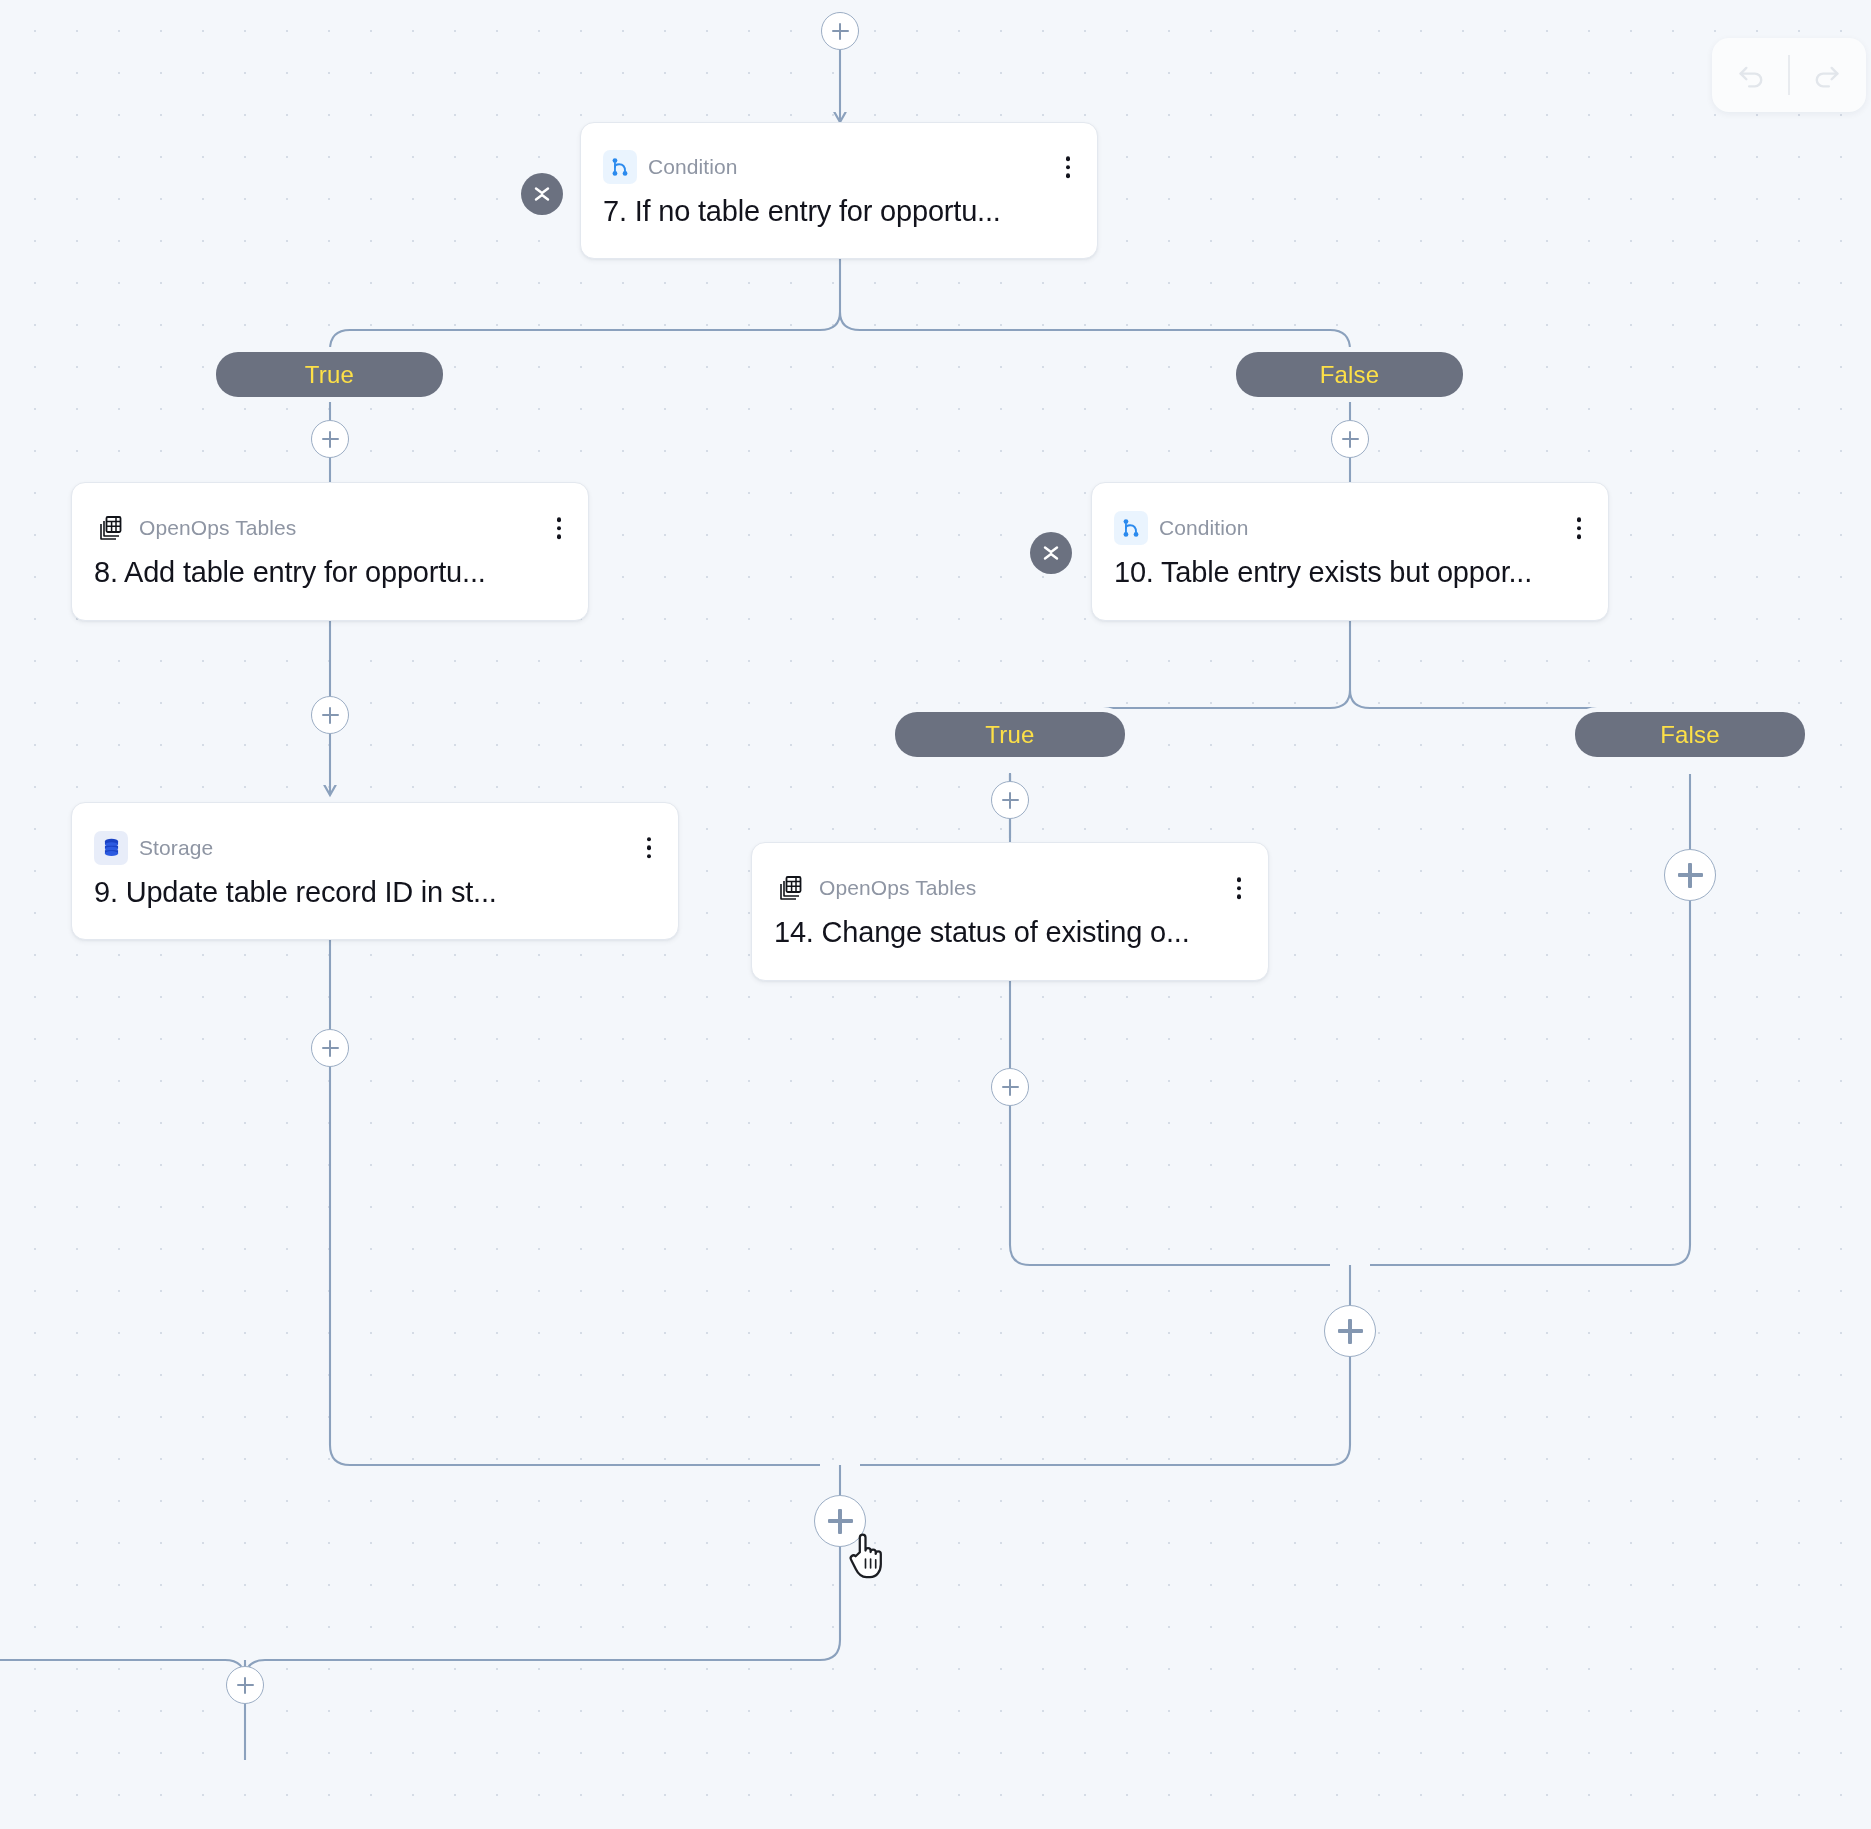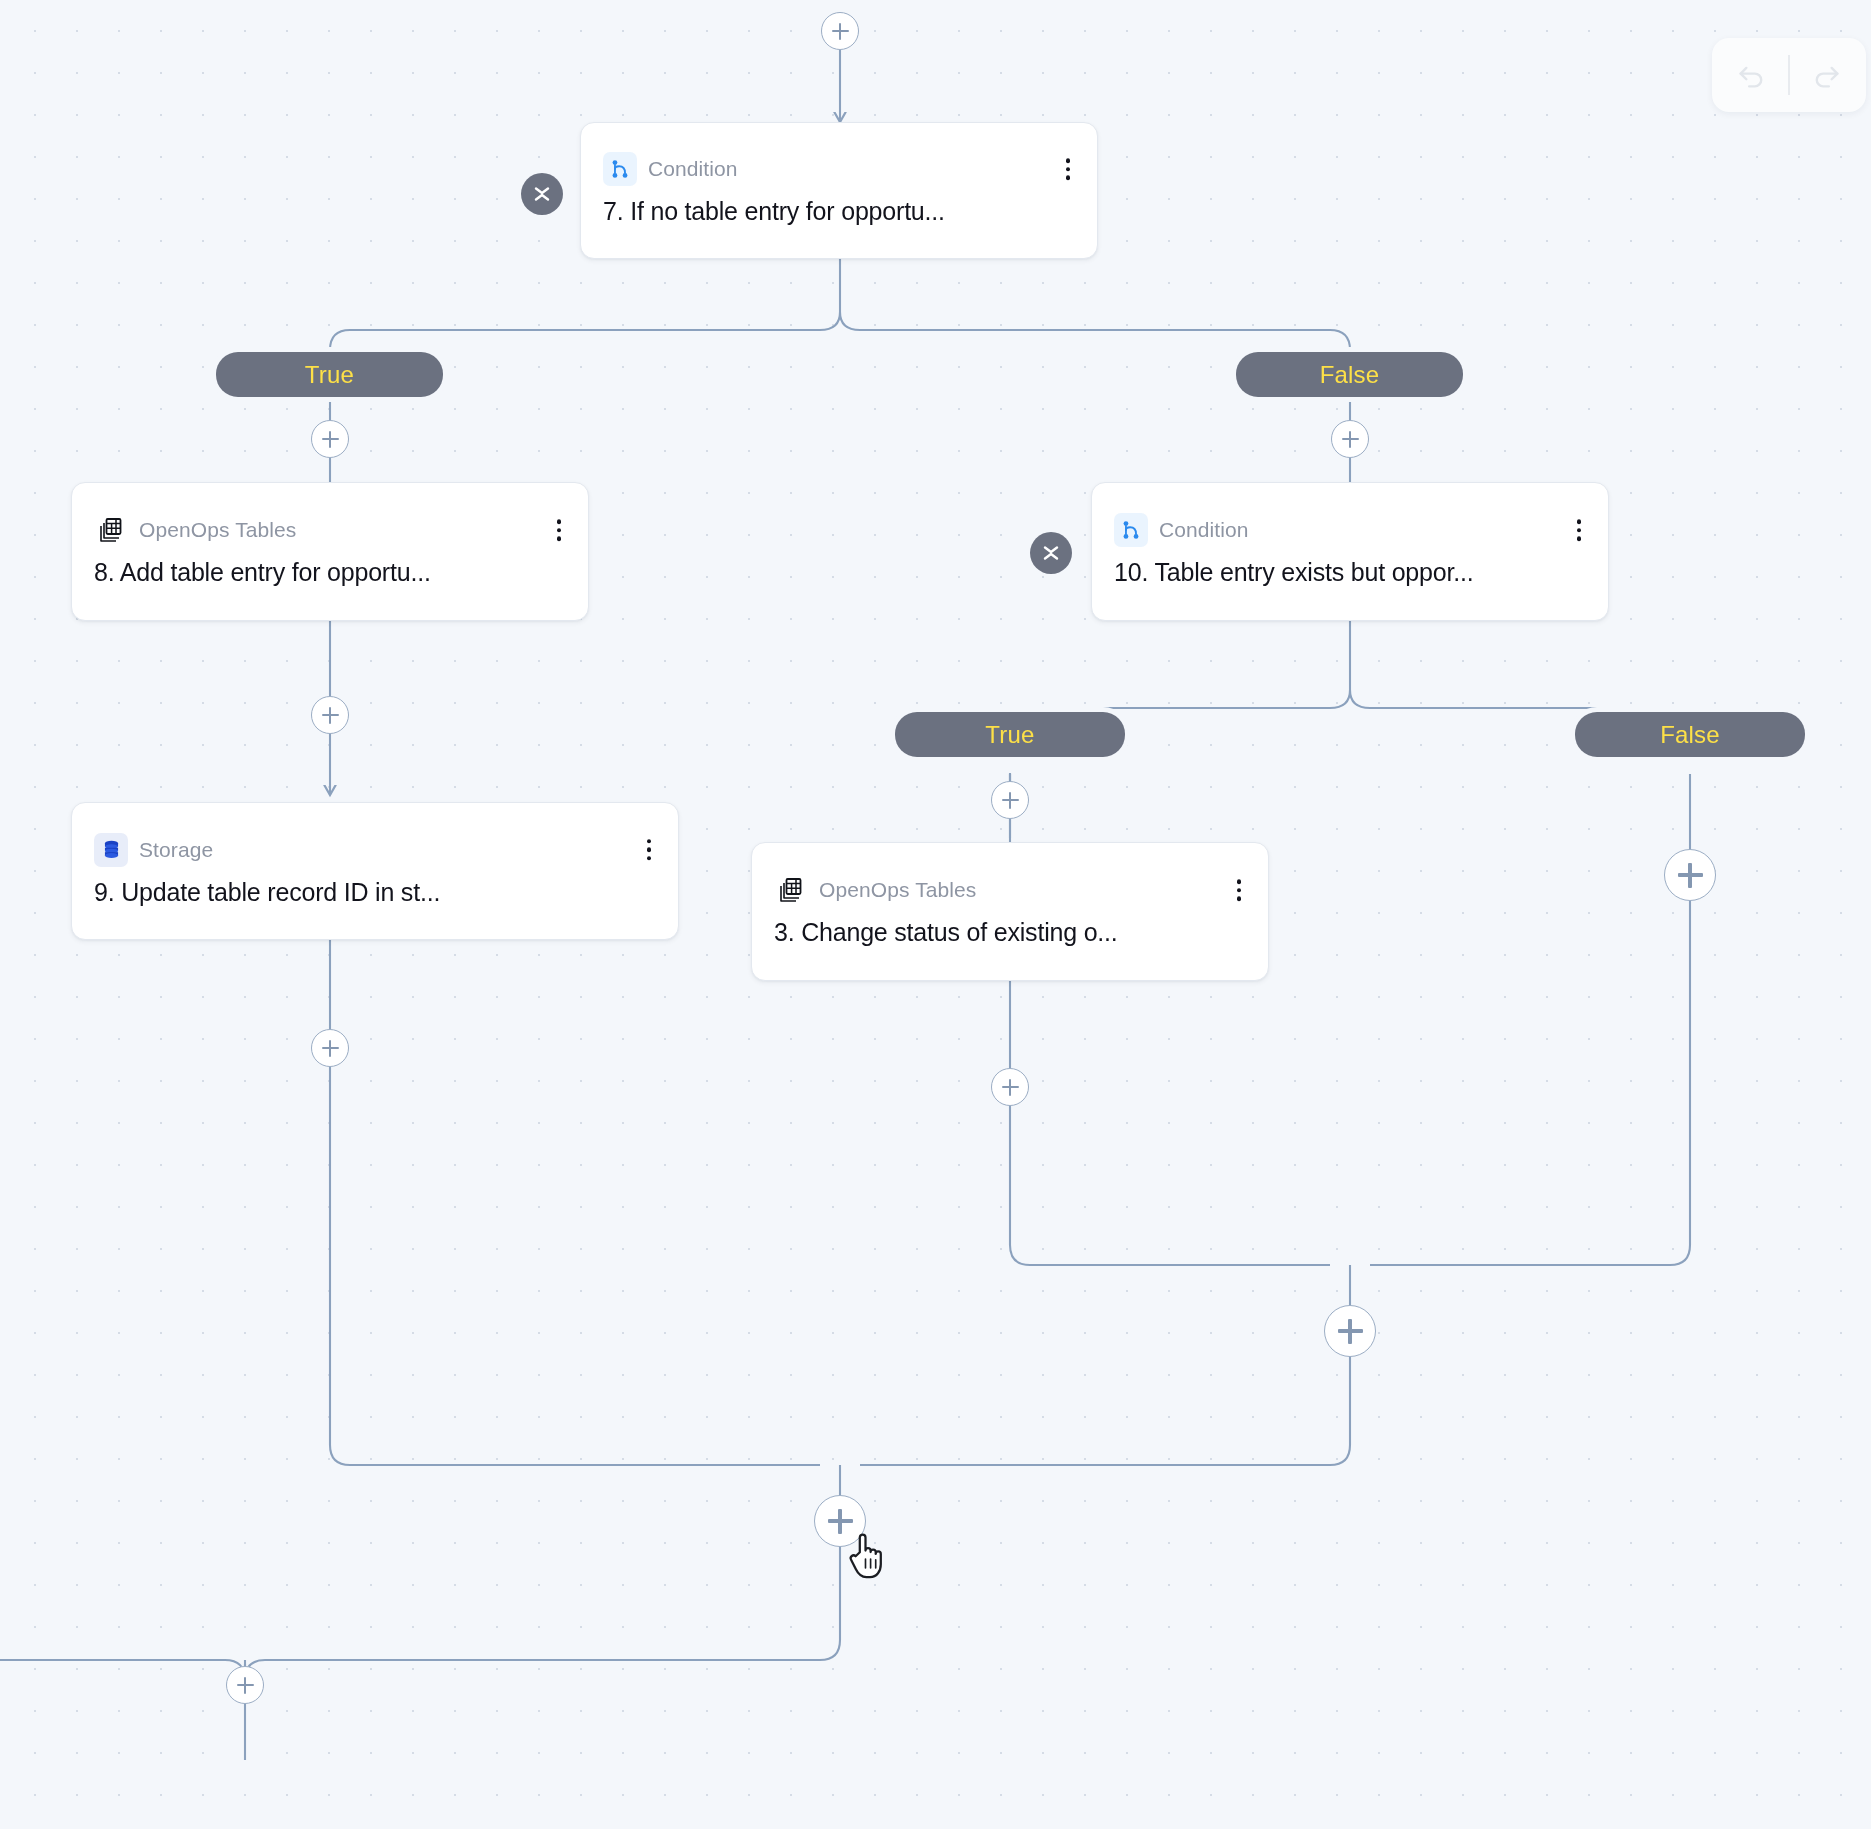--- a/index.html
+++ b/index.html
@@ -43,21 +43,21 @@
     white-space: nowrap; overflow: hidden;
   }
   .kebab {
     position: absolute; right: 0; top: 50%; transform: translateY(-50%);
     display: flex; flex-direction: column; gap: 4px; padding: 4px 5px;
     cursor: pointer;
   }
   .kebab i { width: 4.5px; height: 4.5px; border-radius: 50%; background: #12131c; display: block; }
   .card-title {
     margin-top: 11px;
-    font-size: 25px; color: #12131c; letter-spacing: -.2px;
+    font-size: 29px; color: #12131c; letter-spacing: -.2px;
     white-space: nowrap; overflow: hidden; text-overflow: clip;
   }
 
   
   .collapse-btn {
     position: absolute;
     width: 42px; height: 42px; border-radius: 50%;
     background: #6b7180;
     display: flex; flex-direction: column; align-items: center; justify-content: center;
     gap: 1px; cursor: pointer;
@@ -338,21 +338,21 @@
           <path d="M10.5 8.6 L24.5 8.6 M10.5 13.2 L24.5 13.2 M15.6 8.6 L15.6 19 M20 4 L20 19" stroke="#111319" stroke-width="1.5" fill="none"></path>
         </svg>
       </span>
       <span class="piece-name">OpenOps Tables</span>
       <span class="kebab">
           <i></i>
           <i></i>
           <i></i>
         </span>
     </div>
-    <div class="card-title">3. Change status of existing o...</div>
+    <div class="card-title">14. Change status of existing o...</div>
   </div>
 
   <div class="end-node" style="left:199px; top:1836px;">
     <span>End</span>
   </div>
 
   <div class="history-panel" style="left:1712px; top:38px;">
     <div class="hist-btn">
       <svg width="34" height="34" viewBox="0 0 24 24">
         <path d="M8 7 L4 11 L8 15" fill="none" stroke="#e2e6eb" stroke-width="1.7" stroke-linecap="round" stroke-linejoin="round"></path>

